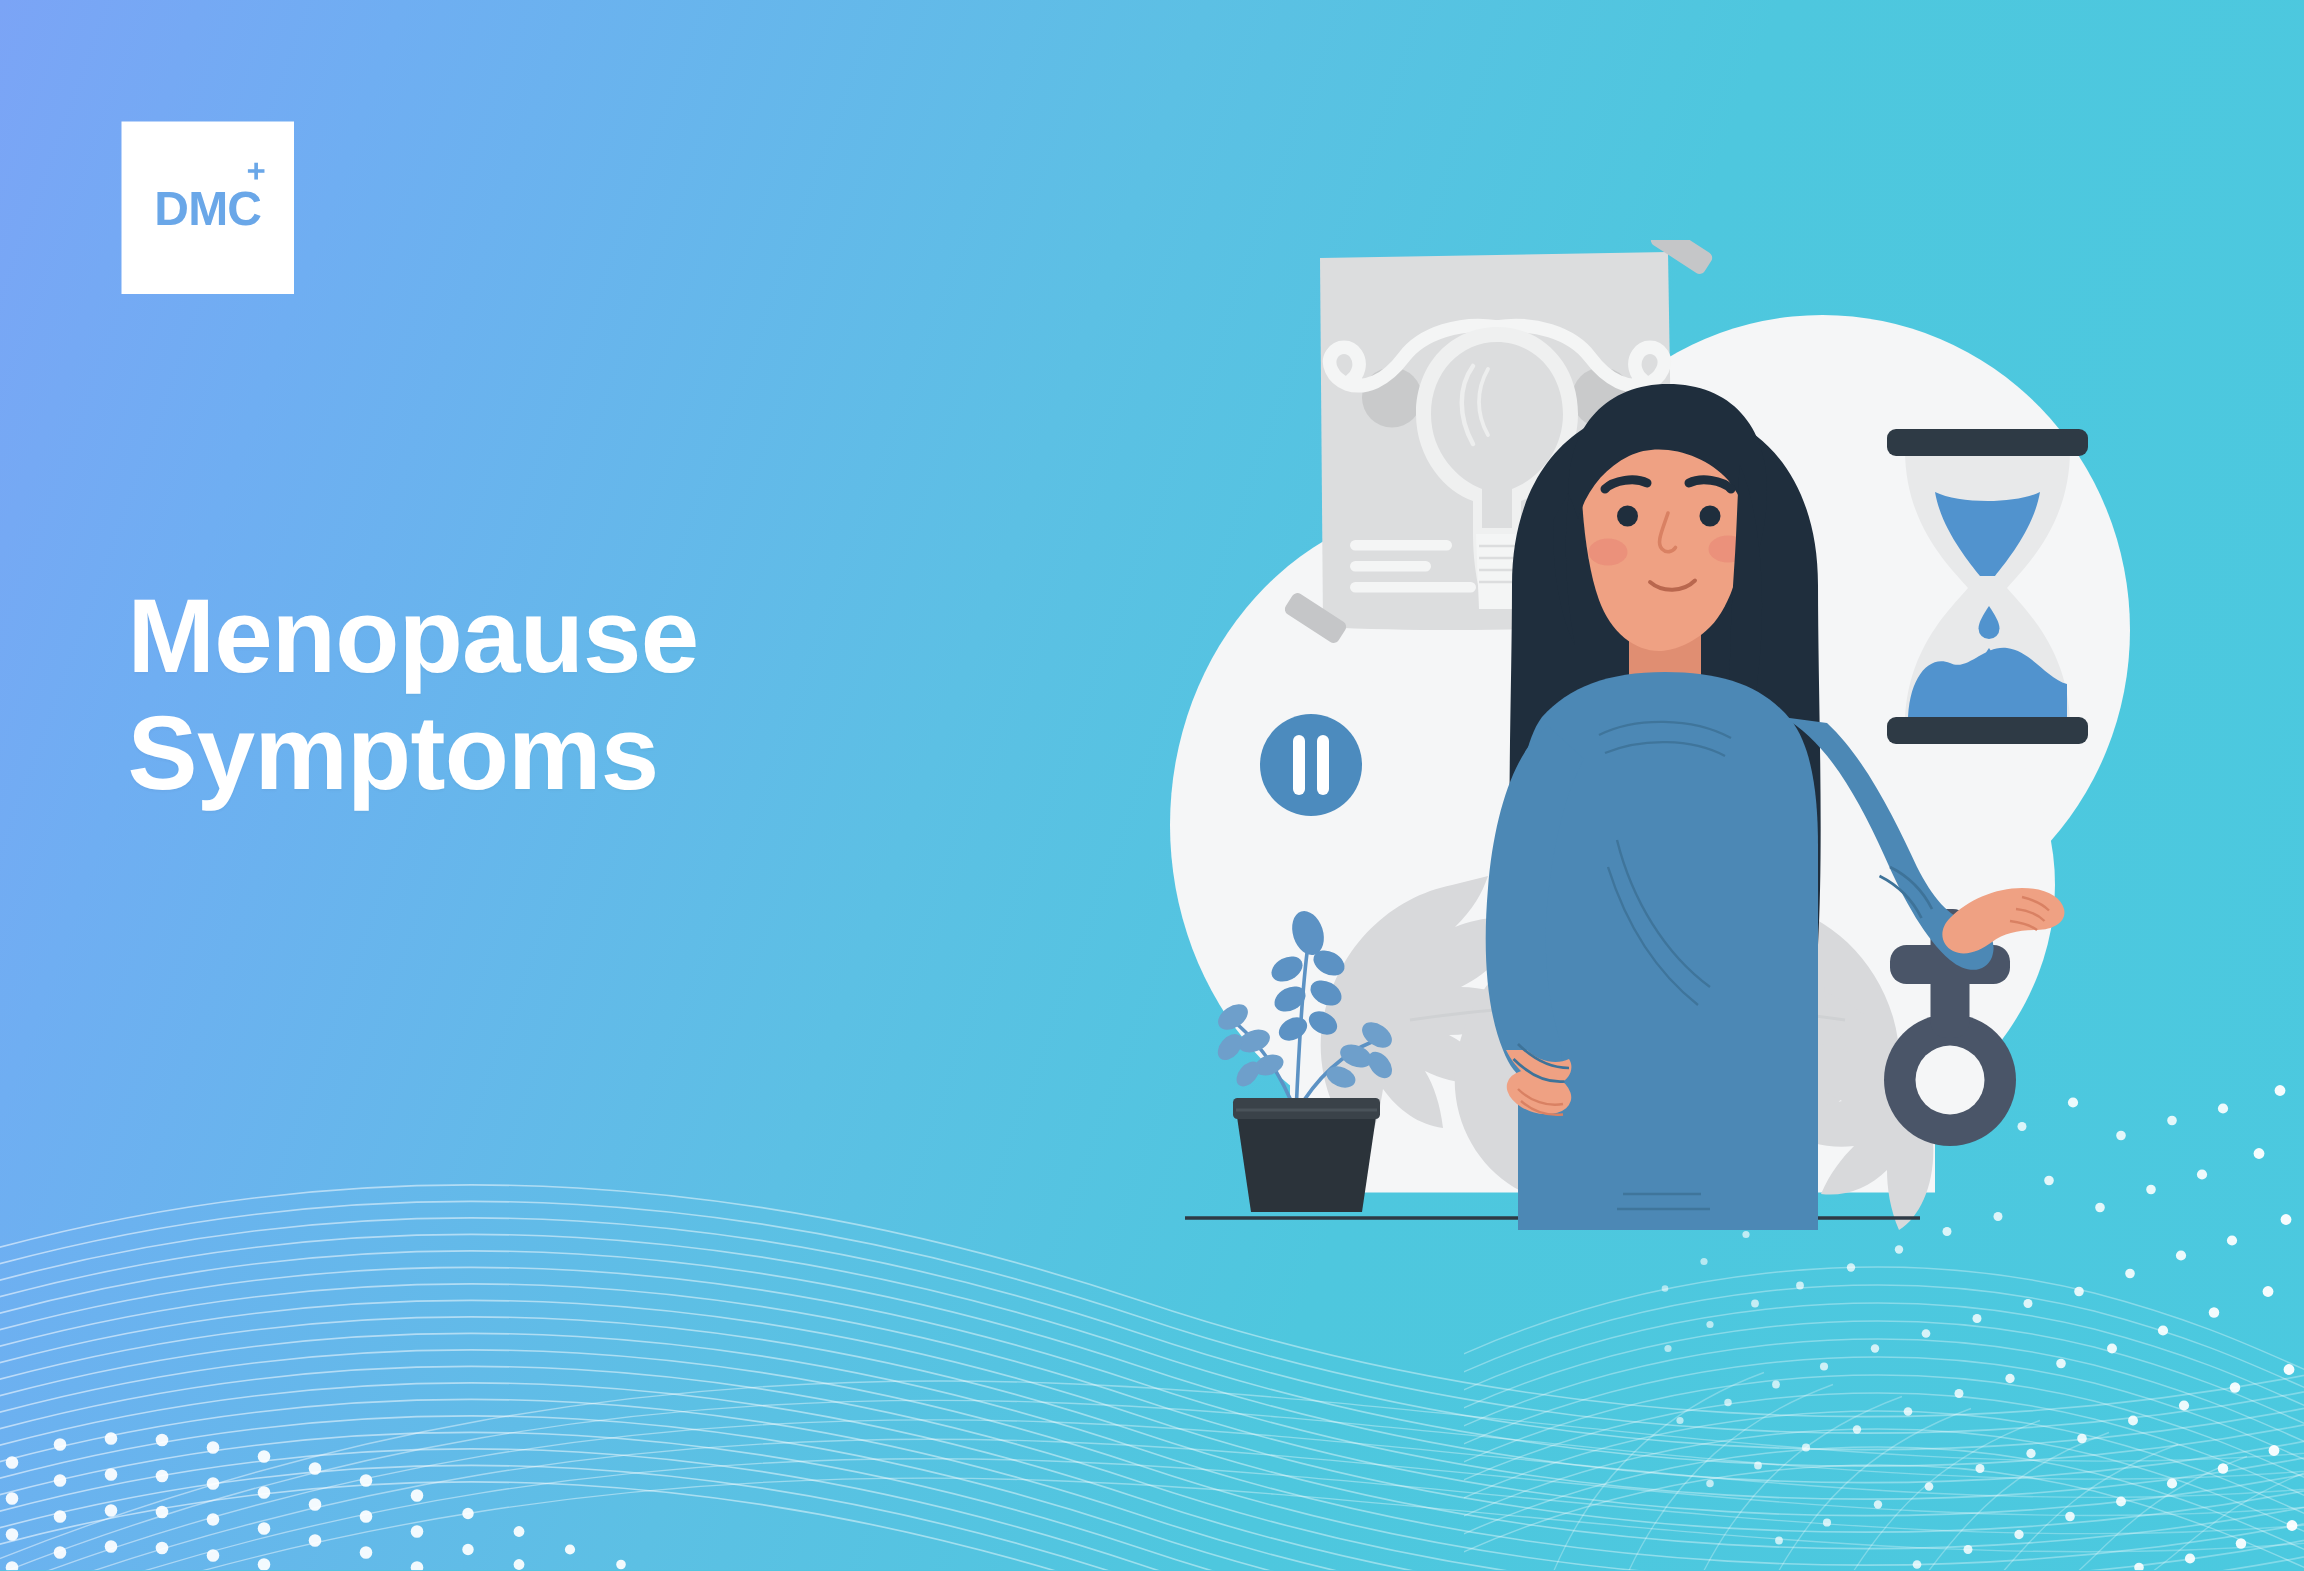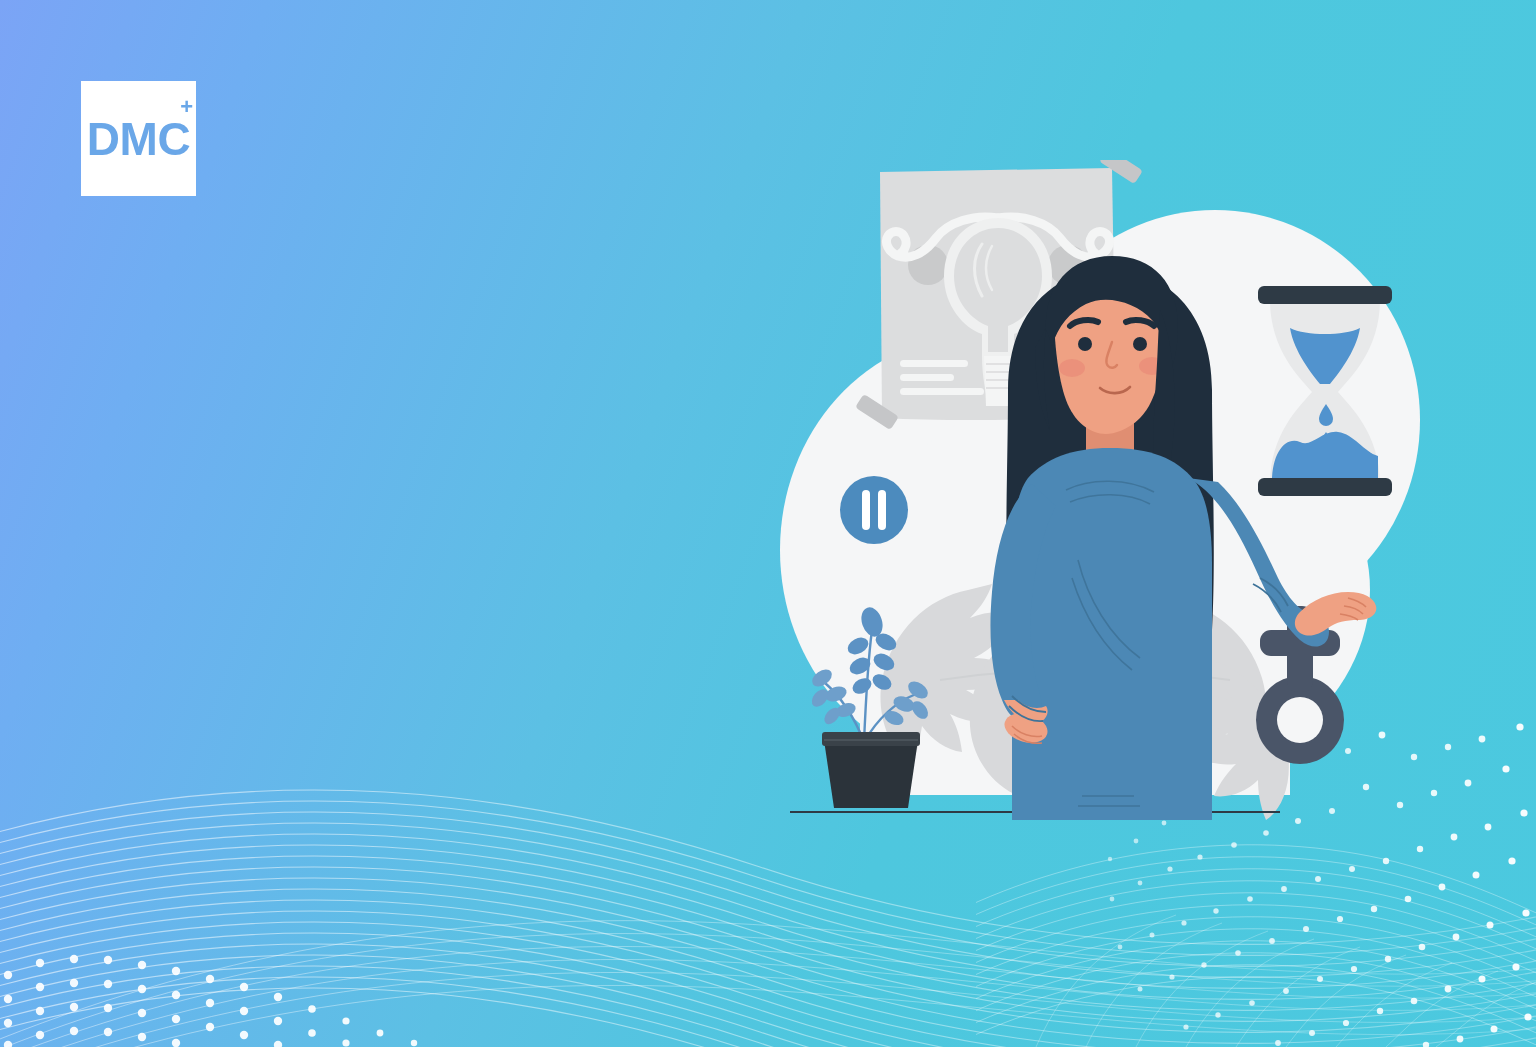--- a/index.html
+++ b/index.html
@@ -25,21 +25,21 @@
 
   
   .logo-box {
     position:absolute; left:81px; top:81px;
     width:115px; height:115px;
     background:#FFFFFF;
     display:flex; align-items:center; justify-content:center;
   }
   .logo-inner { position:relative; display:inline-block; }
   .logo-text {
-    font-size:46px; font-weight:700; color:#6AA7E8;
+    font-size:32px; font-weight:700; color:#6AA7E8;
     letter-spacing:-0.5px; line-height:1;
   }
   .logo-plus {
     position:absolute; right:-3px; top:-20px;
     font-size:22px; font-weight:600; color:#6AA7E8; line-height:1;
   }
 
   
   .headline {
     position:absolute; left:85px; top:385px;
@@ -263,20 +263,22 @@
   </svg>
 
   <div class="logo-box">
     <div class="logo-inner">
       <span class="logo-text">DMC</span>
       <span class="logo-plus">+</span>
     </div>
   </div>
 
   <h1 class="headline">
+    <span>Menopause</span>
+    <span>Symptoms</span>
   </h1>
 
   <div class="illustration">
     <svg width="700" height="660" viewBox="0 0 700 660">
       <defs>
         <clipPath id="posterClip">
           <path d="M120,10 L355,10 L355,265 L120,265 Z"></path>
         </clipPath>
       </defs>
 

